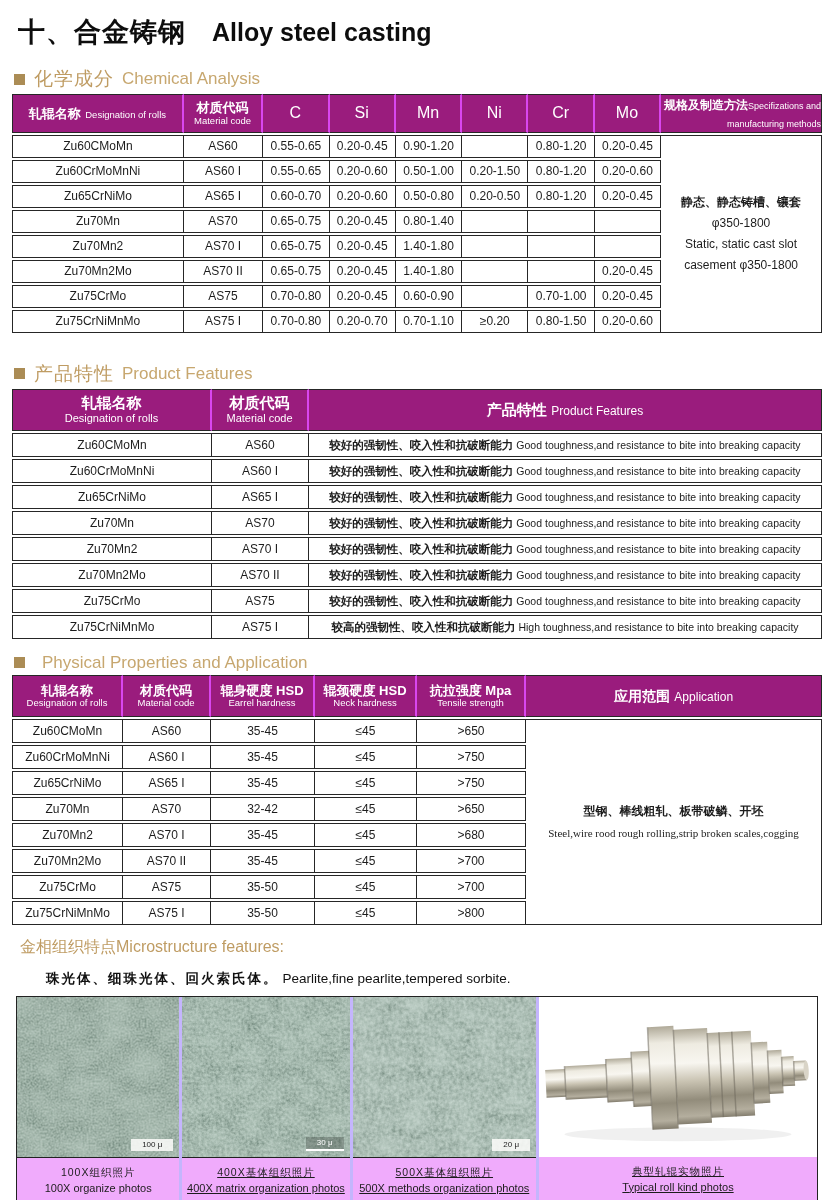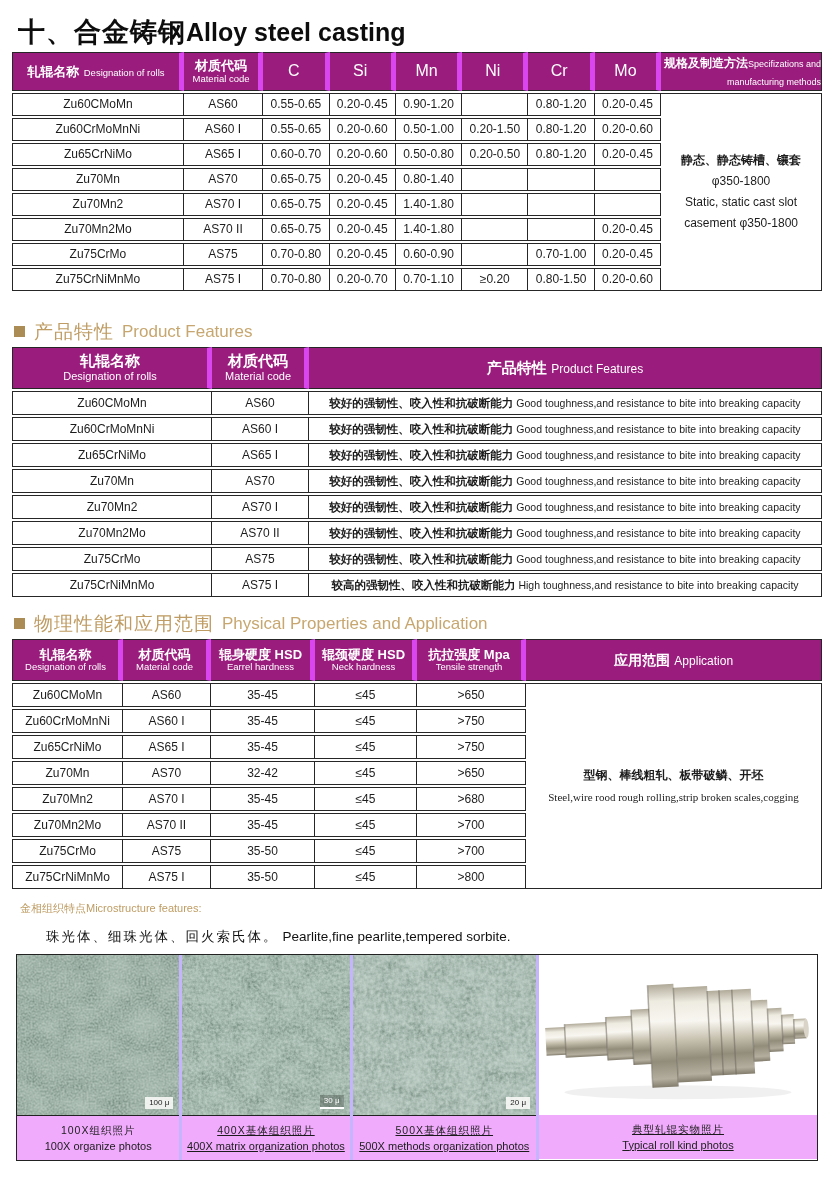--- a/index.html
+++ b/index.html
@@ -1,31 +1,31 @@
 <!DOCTYPE html>
 <html><head>
 <meta charset="utf-8">
 <style>
   html,body{margin:0;padding:0;background:#ffffff;}
   .page{position:relative;width:834px;height:1200px;background:#fff;overflow:hidden;
         font-family:"Liberation Sans","DejaVu Sans",sans-serif;color:#1c1c1c;}
   
   .doc-title{padding:14px 0 0 18px;font-weight:bold;color:#0d0d0d;}
   .doc-title .cn{font-size:27px;letter-spacing:1px;}
-  .doc-title .en{font-size:25px;letter-spacing:0;}
+  .doc-title .en{font-size:25px;margin-left:26px;letter-spacing:0;}
   
   .sec-heading{display:flex;align-items:center;margin-left:14px;}
   .sec-bullet{width:11px;height:11px;background:#ab8c55;margin-right:9px;flex:0 0 auto;}
   .sec-cn{font-size:19px;color:#bf9c63;letter-spacing:1px;}
   .sec-en{font-size:17px;color:#c7a76f;margin-left:8px;}
   
   table.data{border-collapse:separate;border-spacing:0 2px;table-layout:fixed;
              width:810px;margin:0 auto;}
   table.data th{background:#9a1c7d;color:#fff;font-weight:normal;padding:0;vertical-align:middle;
-                border-top:1px solid #262626;border-bottom:1px solid #262626;border-right:5px solid #d946ef;}
+                border-top:1px solid #262626;border-bottom:1px solid #262626;border-right:2px solid #d946ef;}
   table.data th:first-child{border-left:1px solid #262626;}
   table.data th:last-child{border-right:1px solid #262626;}
   table.data td{background:#fff;text-align:center;vertical-align:middle;padding:0;
                 font-size:12px;color:#1c1c1c;
                 border-top:1px solid #262626;border-bottom:1px solid #262626;border-right:1px solid #262626;}
   table.data td:first-child{border-left:1px solid #262626;}
   .h-cn{font-size:13px;font-weight:bold;line-height:1.2;}
   .h-en{font-size:9.5px;line-height:1.15;}
   .h-inline .h-cn,.h-inline .h-en{display:inline;}
   .h-big .h-cn{font-size:15px;}
@@ -34,49 +34,54 @@
   #chem-table th{height:36px;}
   #chem-table td{height:21px;line-height:21px;}
   #feat-table th,#phys-table th{height:40px;}
   #feat-table td,#phys-table td{height:22px;line-height:22px;}
   td.feature-cell{text-align:left;padding-left:8px;}
   td.feature-cell .cn{font-weight:bold;font-size:11.5px;}
   td.feature-cell .en{font-size:10.5px;margin-left:3px;}
   td.span-cell{text-align:left;padding-left:11px;line-height:1.65;font-size:12.5px;}
   td.span-cell .cn{font-weight:bold;}
   
-  .micro-label{margin:10px 0 12px 20px;font-size:11px;color:#bf9c63;}
+  .micro-label{margin:10px 0 12px 20px;font-size:16px;color:#bf9c63;}
   .micro-desc{margin:5px 0 0 46px;font-size:13.5px;color:#111;}
-  .micro-desc .cn{font-weight:normal;letter-spacing:2px;}
+  .micro-desc .cn{font-weight:bold;letter-spacing:2px;}
   .micro-desc .en{margin-left:4px;}
   
   .photo-grid{width:802px;margin:8px auto 0;display:flex;border:1px solid #222;box-sizing:border-box;}
   .photo-col{box-sizing:border-box;}
   .photo-col + .photo-col{border-left:3px solid #c4b5fd;text-decoration:underline;}
   .photo-area{height:160px;position:relative;overflow:hidden;}
   .photo-area.bordered{border-bottom:1px solid #222;}
   .photo-area svg.tex{display:block;width:100%;height:100%;background:#1d231f;}
   .photo-area.roll{display:flex;align-items:center;justify-content:center;background:#fff;}
   .chip{position:absolute;right:6px;bottom:6px;background:rgba(250,250,248,.88);color:#222;
-        font-size:8px;line-height:1;padding:2px 4px;}
+        font-size:8px;line-height:1;padding:2px 11px;}
   .chip.light{background:rgba(20,24,20,.25);color:#fff;border-bottom:2px solid #fff;}
   .caption{height:44px;display:flex;flex-direction:column;align-items:center;justify-content:center;background:#f0abfc;}
   .caption .cn{font-size:10.5px;letter-spacing:1px;}
   .caption .en{font-size:11px;margin-top:2px;}
   .mt16{margin-top:16px;} .mt26{margin-top:26px;} .mt12{margin-top:12px;} .mt10{margin-top:10px;}
 </style>
 </head>
 <body>
 
 <div class="page">
 
   <div class="doc-title">
     <span class="cn">十、合金铸钢</span><span class="en">Alloy steel casting</span>
   </div>
 
+  <div class="sec-heading mt16">
+    <span class="sec-bullet"></span>
+    <span class="sec-cn">化学成分</span>
+    <span class="sec-en">Chemical Analysis</span>
+  </div>
 
   <table class="data mt10" id="chem-table">
     <colgroup>
       <col style="width:171px">
         <col style="width:79px">
         <col style="width:66px">
         <col style="width:66px">
       <col style="width:66px">
         <col style="width:66px">
         <col style="width:66px">
@@ -261,21 +266,20 @@
         <tr>
           <td>Zu75CrNiMnMo</td>
           <td>AS75 I</td>
           <td class="feature-cell"><span class="cn">较高的强韧性、咬入性和抗破断能力</span><span class="en">High toughness,and resistance to bite into breaking capacity</span></td>
         </tr>
       </tbody>
   </table>
 
   <div class="sec-heading mt12">
     <span class="sec-bullet"></span>
-    <span class="sec-cn">物理性能和应用范围</span>
     <span class="sec-en">Physical Properties and Application</span>
   </div>
 
   <table class="data mt10" id="phys-table">
     <colgroup>
       <col style="width:111px">
         <col style="width:88px">
         <col style="width:104px">
       <col style="width:102px">
         <col style="width:109px">

